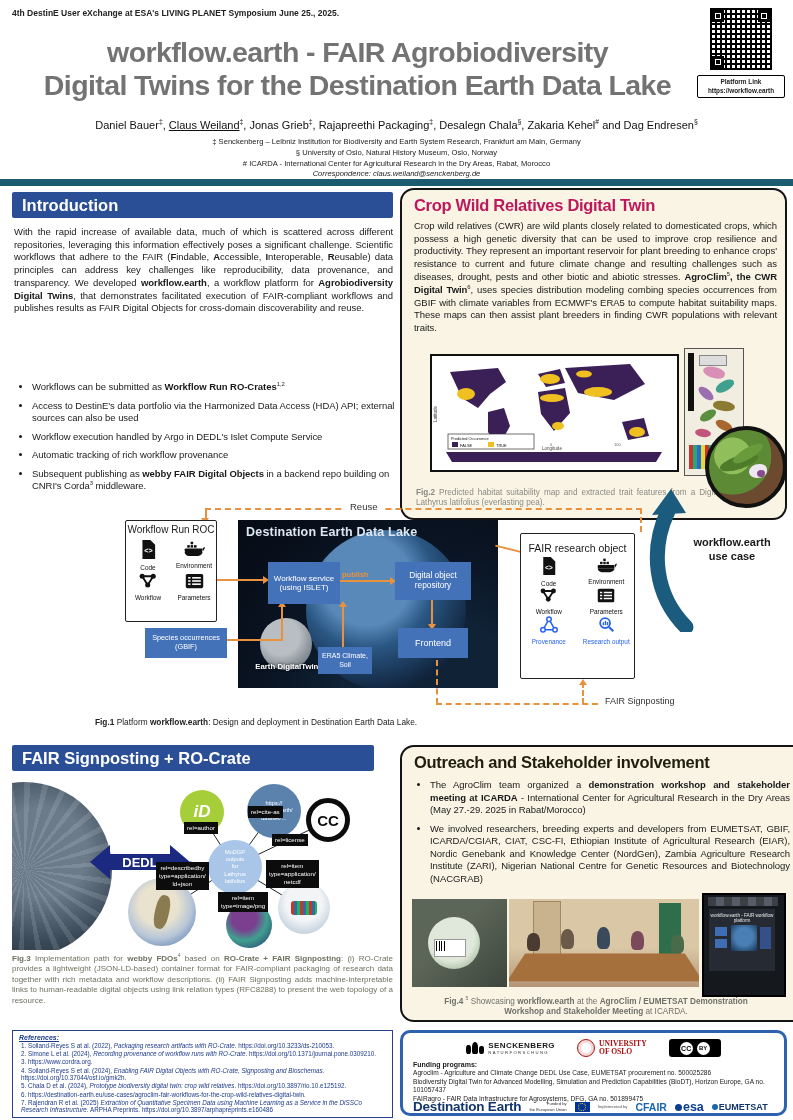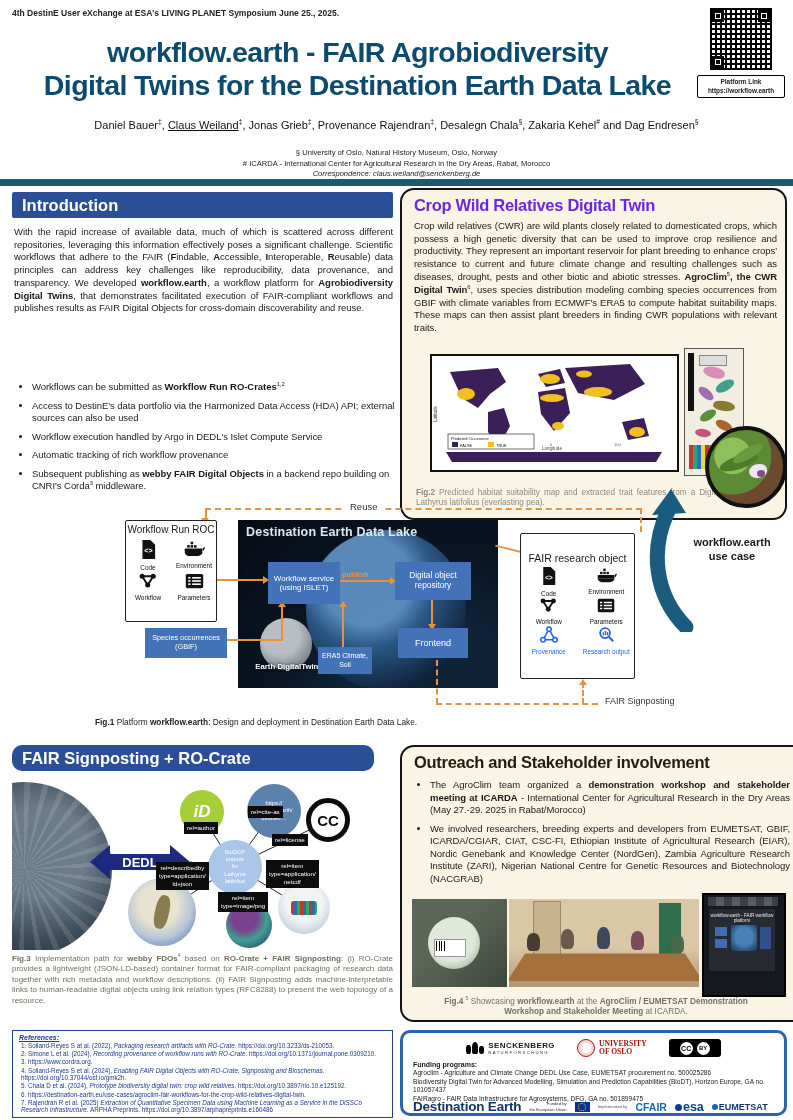--- a/index.html
+++ b/index.html
@@ -2,21 +2,21 @@
 <html><head>
 <meta charset="utf-8">
 <style>
   html,body{margin:0;padding:0;background:#e8e8e8;}
   #poster{position:relative;width:793px;height:1120px;background:#fff;overflow:hidden;
           font-family:"Liberation Sans",sans-serif;color:#1a1a1a;margin:0 auto;}
   .abs{position:absolute;}
   
   .conf{left:12px;top:8px;font-size:8.5px;font-weight:600;color:#222;}
   .title{left:30px;right:108px;top:36px;text-align:center;font-weight:800;
-         font-size:28.5px;line-height:1.15;letter-spacing:-0.6px;color:#0c4a6e;}
+         font-size:28.5px;line-height:1.15;letter-spacing:-0.6px;color:#737373;}
   .authors{left:30px;right:30px;top:118px;text-align:center;font-size:11px;color:#111;}
   .affil{left:30px;right:30px;text-align:center;font-size:7.6px;color:#222;}
   .corr{left:30px;right:30px;top:169px;text-align:center;font-size:7.6px;font-style:italic;color:#222;}
   .tealbar{left:0;top:179px;width:793px;height:7px;background:#1b5b70;}
   
   .qrwrap{right:8px;top:8px;width:88px;text-align:center;}
   .qr{position:relative;width:62px;height:62px;margin:0 auto;background:
       repeating-linear-gradient(90deg,#000 0 2px,transparent 2px 5px),
       repeating-linear-gradient(0deg,#000 0 2px,transparent 2px 5px);}
   .fp{position:absolute;width:12px;height:12px;border:3px solid #000;background:#fff;box-sizing:border-box;}
@@ -85,39 +85,40 @@
     <div class="qrlabel">
       <div>Platform Link</div>
       <div>https://workflow.earth</div>
     </div>
   </div>
 
   <div class="abs title">
     <div>workflow.earth - FAIR Agrobiodiversity</div>
     <div>Digital Twins for the Destination Earth Data Lake</div>
   </div>
-  <div class="abs authors"><span>Daniel Bauer</span><sup>‡</sup><span>, </span><span style="text-decoration: underline;">Claus Weiland</span><sup>‡</sup><span>, Jonas Grieb</span><sup>‡</sup><span>, Provenance Rajendran</span><sup>‡</sup><span>, Desalegn Chala</span><sup>§</sup><span>, Zakaria Kehel</span><sup>#</sup><span> and Dag Endresen</span><sup>§</sup></div>
+  <div class="abs authors"><span>Daniel Bauer</span><sup>‡</sup><span>, </span><span style="text-decoration: underline;">Claus Weiland</span><sup>‡</sup><span>, Jonas Grieb</span><sup>‡</sup><span>, Rajapreethi Packaging</span><sup>‡</sup><span>, Desalegn Chala</span><sup>§</sup><span>, Zakaria Kehel</span><sup>#</sup><span> and Dag Endresen</span><sup>§</sup></div>
+  <div class="abs affil" style="top:137px;">‡ Senckenberg – Leibniz Institution for Biodiversity and Earth System Research, Frankfurt am Main, Germany</div>
   <div class="abs affil" style="top:148px;">§ University of Oslo, Natural History Museum, Oslo, Norway</div>
   <div class="abs affil" style="top:159px;"># ICARDA - International Center for Agricultural Research in the Dry Areas, Rabat, Morocco</div>
   <div class="abs corr">Correspondence: claus.weiland@senckenberg.de</div>
   <div class="abs tealbar"></div>
 
   <div class="abs hbar" style="left:12px;top:192px;width:381px;">Introduction</div>
   <div class="abs body-txt just" style="left:14px;top:226px;width:379px;"><span>With the rapid increase of available data, much of which is scattered across different repositories, leveraging this information effectively poses a significant challenge. Scientific workflows that adhere to the FAIR (</span><span style="font-weight: 700;">F</span><span>indable, </span><span style="font-weight: 700;">A</span><span>ccessible, </span><span style="font-weight: 700;">I</span><span>nteroperable, </span><span style="font-weight: 700;">R</span><span>eusable) data principles can address key challenges like reproducibility, data provenance, and transparency. We developed </span><span style="font-weight: 700;">workflow.earth</span><span>, a workflow platform for </span><span style="font-weight: 700;">Agrobiodiversity Digital Twins</span><span>, that demonstrates facilitated execution of FAIR-compliant workflows and publishes results as FAIR Digital Objects for cross-domain discoverability and reuse.</span></div>
 
   <ul class="abs blist" style="left:18px;top:381px;width:372px;">
     <li><span>Workflows can be submitted as </span><span style="font-weight: 700;">Workflow Run RO-Crates</span><sup>1,2</sup></li>
     <li><span>Access to DestinE's data portfolio via the Harmonized Data Access (HDA) API; external sources can also be used</span></li>
     <li><span>Workflow execution handled by Argo in DEDL's Islet Compute Service</span></li>
     <li><span>Automatic tracking of rich workflow provenance</span></li>
     <li><span>Subsequent publishing as </span><span style="font-weight: 700;">webby FAIR Digital Objects</span><span> in a backend repo building on CNRI's Corda</span><sup>3</sup><span> middleware.</span></li>
   </ul>
 
   <div class="abs crembox" style="left:400px;top:188px;width:387px;height:332px;">
-    <div class="abs cremh" style="left:12px;top:6px;color:#6d28d9;">Crop Wild Relatives Digital Twin</div>
+    <div class="abs cremh" style="left:12px;top:6px;color:#be185d;">Crop Wild Relatives Digital Twin</div>
     <div class="abs body-txt just" style="left:12px;top:30px;width:363px;"><span>Crop wild relatives (CWR) are wild plants closely related to domesticated crops, which possess a high genetic diversity that can be used to improve crop resilience and productivity. They represent an important reservoir for plant breeding to enhance crops' resistance to current and future climate change and resulting challenges such as diseases, drought, pests and other biotic and abiotic stresses. </span><span style="font-weight: 700;">AgroClim</span><sup>5</sup><span style="font-weight: 700;">, </span><span style="font-weight: 700;">the CWR Digital Twin</span><sup>6</sup><span>, uses species distribution modeling combing species occurrences from GBIF with climate variables from ECMWF's ERA5 to compute habitat suitability maps. These maps can then assist plant breeders in finding CWR populations with relevant traits.</span></div>
 
     <div class="abs" style="left:28px;top:164px;width:245px;height:114px;background:#fff;border:2px solid #111;">
       <svg width="241" height="110" viewBox="0 0 241 110">
         <rect x="0" y="0" width="241" height="110" fill="#ffffff"></rect>
 
         <path d="M18 16 L66 12 L74 26 L58 38 L46 52 L30 42 Z" fill="#3b1f57"></path>
         <path d="M56 56 L72 52 L78 70 L66 92 L56 76 Z" fill="#3b1f57"></path>
         <path d="M106 18 L128 13 L133 27 L114 31 Z" fill="#3b1f57"></path>
         <path d="M106 36 L133 32 L138 57 L122 75 L109 58 Z" fill="#3b1f57"></path>
@@ -263,21 +264,21 @@
       <div class="ah u" style="left:183px;top:101px;"></div>
     <div class="oline" style="left:247px;top:104px;width:2px;height:43px;"></div>
       <div class="ah u" style="left:244px;top:101px;"></div>
     <div class="oline" style="left:243px;top:80px;width:55px;height:2px;"></div>
       <div class="ah r" style="left:295px;top:77px;"></div>
     <div class="oline" style="left:336px;top:98px;width:2px;height:27px;"></div>
       <div class="ah d" style="left:333px;top:124px;"></div>
     <div class="oline" style="left:400px;top:48px;width:28px;height:2px;transform:rotate(14deg);"></div>
 
     <div class="wbox" style="left:425px;top:33px;width:115px;height:146px;">
-      <div style="font-size:10.5px;text-align:center;margin-top:18px;">FAIR research object</div>
+      <div style="font-size:10.5px;text-align:center;margin-top:8px;">FAIR research object</div>
       <div style="display:grid;grid-template-columns:1fr 1fr;gap:1px 2px;margin-top:3px;">
         <div class="icn-cell">
             <span><svg width="15" height="18" viewBox="0 0 20 24">
                 <path d="M3 0h10l6 6v18H3z" fill="#111"></path>
                 <text x="10.5" y="17" font-size="9" fill="#fff" text-anchor="middle" font-weight="bold">&lt;&gt;</text>
               </svg></span>
             <span class="icn-lbl">Code</span>
           </div>
         <div class="icn-cell">
             <span><svg width="21" height="16" viewBox="0 0 26 20">
@@ -336,21 +337,21 @@
 
     <div class="odash-v" style="left:341px;top:160px;height:44px;"></div>
     <div class="odash-h" style="left:341px;top:203px;width:162px;"></div>
     <div class="odash-v" style="left:487px;top:182px;height:22px;"></div>
     <div class="ah u" style="left:484px;top:179px;"></div>
     <div class="abs" style="left:507px;top:196px;font-size:9px;color:#333;background:#fff;padding:0 3px;z-index:4;">FAIR Signposting</div>
 
     <div class="abs" style="left:0;top:217px;width:430px;font-size:8.3px;color:#222;"><span style="font-weight: 700;">Fig.1</span><span>  Platform </span><span style="font-weight: 700;">workflow.earth</span><span>: Design and deployment in Destination Earth Data Lake.</span></div>
   </div>
 
-  <div class="abs hbar" style="left:12px;top:745px;width:362px;border-radius:10px;">FAIR Signposting + RO-Crate</div>
+  <div class="abs hbar" style="left:12px;top:745px;width:362px;">FAIR Signposting + RO-Crate</div>
 
   <div class="abs" style="left:12px;top:778px;width:381px;height:172px;overflow:hidden;">
     <svg class="abs" style="left:0;top:0;z-index:1;" width="381" height="172" viewBox="0 0 381 172">
       <line x1="222" y1="88" x2="190" y2="38" stroke="#222" stroke-width="1"></line>
       <line x1="222" y1="88" x2="261" y2="34" stroke="#222" stroke-width="1"></line>
       <line x1="222" y1="88" x2="314" y2="44" stroke="#222" stroke-width="1"></line>
       <line x1="222" y1="88" x2="153" y2="133" stroke="#222" stroke-width="1"></line>
       <line x1="222" y1="88" x2="239" y2="145" stroke="#222" stroke-width="1"></line>
       <line x1="222" y1="88" x2="293" y2="131" stroke="#222" stroke-width="1"></line>
       <line x1="178" y1="84" x2="200" y2="88" stroke="#222" stroke-width="1"></line>

